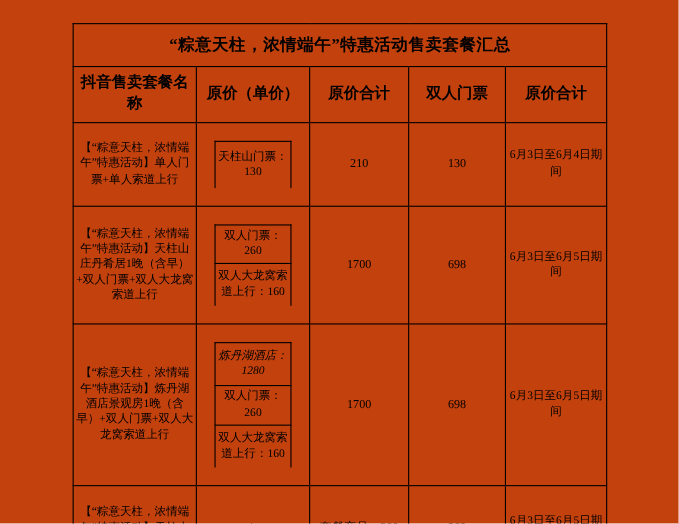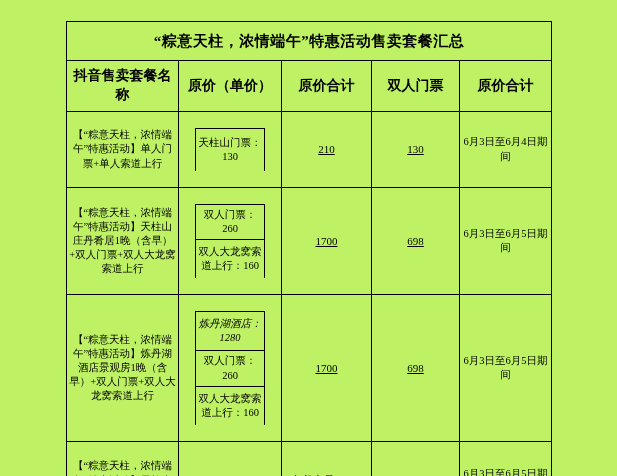--- a/index.html
+++ b/index.html
@@ -11,21 +11,21 @@
     width: 617px;
     height: 476px;
     font-family: "Liberation Serif", "DejaVu Serif", serif;
     color: #000000;
     overflow: hidden;
   }
   .page {
     position: relative;
     width: 617px;
     height: 476px;
-    background: #bef264;
+    background: #c2410c;
     box-sizing: border-box;
   }
   .table-wrap {
     position: absolute;
     left: 66px;
     top: 21px;
     width: 485px;
   }
   table.main {
     border-collapse: collapse;
@@ -72,21 +72,20 @@
   }
   .sub-table tr:last-child td {
     border-bottom: none;
   }
   .price-holder {
     padding: 16px !important;
     vertical-align: top;
   }
   .num-cell {
     font-size: 11px;
-    text-decoration: underline;
   }
   .time-cell {
     font-size: 10.5px;
     line-height: 1.8;
   }
   .colw1 { width: 112px; }
   .colw2 { width: 103px; }
   .colw3 { width: 90px; }
   .colw4 { width: 88px; }
   .colw5 { width: 92px; }

